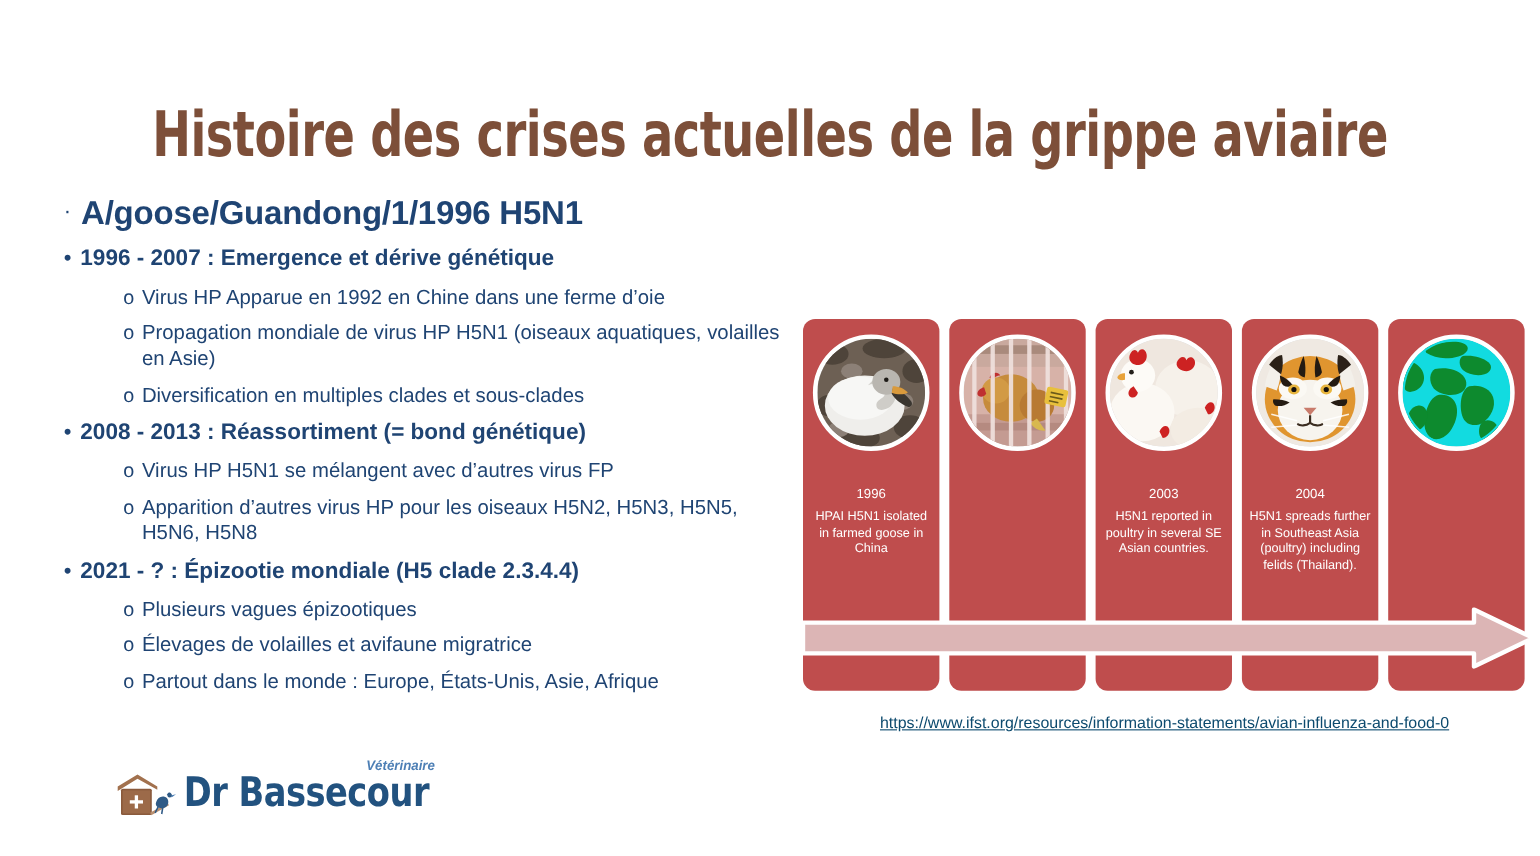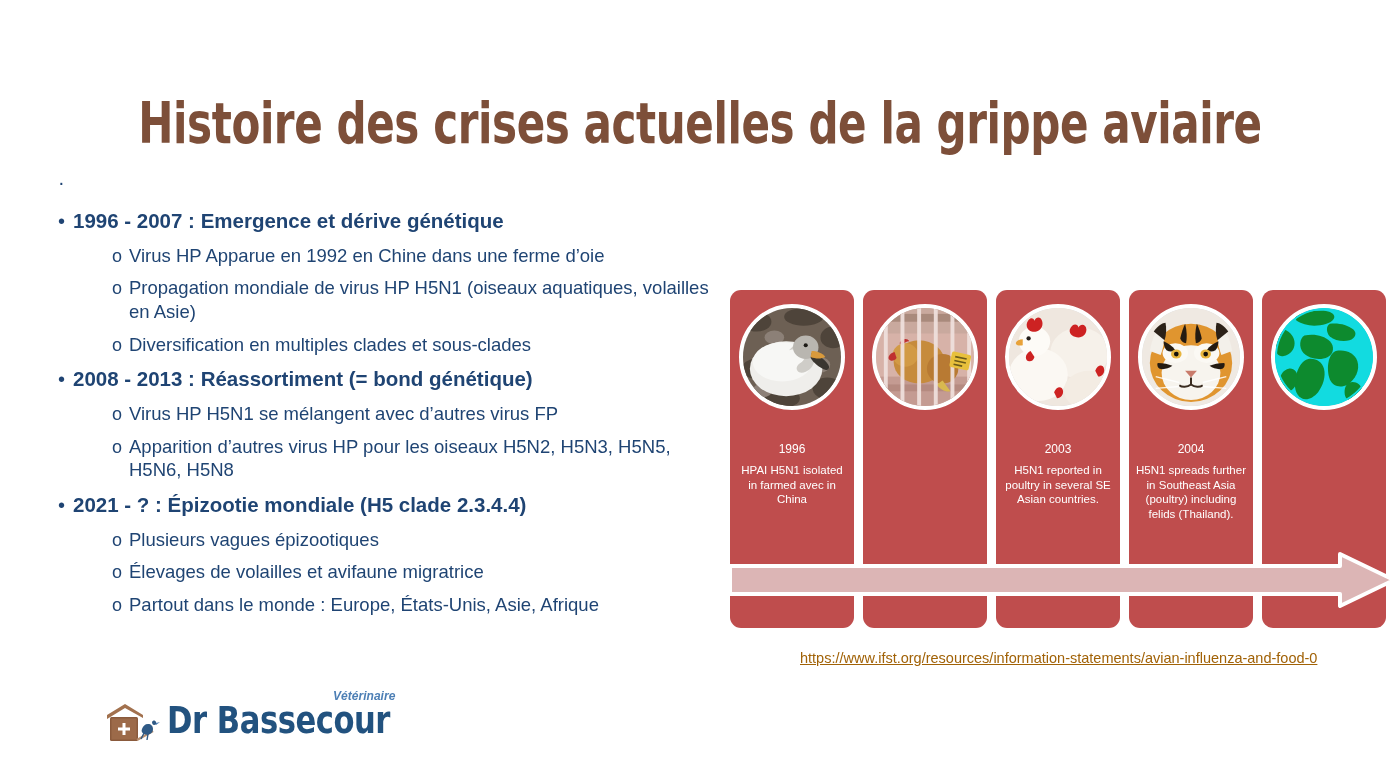--- a/index.html
+++ b/index.html
@@ -162,21 +162,21 @@
   }
 
   
   .source-link {
     position: absolute;
     left: 800px;
     top: 648px;
     width: 570px;
     font-size: 14.5px;
     line-height: 1.42;
-    color: #a16207;
+    color: #0c4a6e;
     text-decoration: underline;
     word-break: break-word;
   }
 
   
   .logo {
     position: absolute;
     left: 103px;
     top: 692px;
     height: 46px;
@@ -216,20 +216,21 @@
 <body>
 
 <div id="slide">
 
   <h1 class="slide-title">Histoire des crises actuelles de la grippe aviaire</h1>
 
   <div class="content-col">
 
     <div class="subtitle-row">
       <span class="subtitle-dot">·</span>
+      <span class="subtitle-text">A/goose/Guandong/1/1996 H5N1</span>
     </div>
 
     <div class="blk">
       <div class="lvl1">
         <span class="mk">•</span>
         <span class="tx">1996 - 2007 : Emergence et dérive génétique</span>
       </div>
       <div class="lvl2">
         <span class="mk">o</span>
         <span class="tx">Virus HP Apparue en 1992 en Chine dans une ferme d’oie</span>
@@ -303,21 +304,21 @@
             <ellipse cx="40" cy="55" rx="30" ry="20" fill="#f7f7f5"></ellipse>
             <path d="M56 34c10 0 17 8 17 17 0 7-4 12-9 14-4 2-8 1-9-2-1-4 2-6 5-8 3-2 4-6 1-9-3-4-9-5-14-3z" fill="#cfcdc8"></path>
             <ellipse cx="64" cy="40" rx="13" ry="12" fill="#b9b6b0"></ellipse>
             <path d="M70 46c6 1 13 6 17 12 2 3 0 6-3 5-6-2-12-7-15-12z" fill="#3a3630"></path>
             <path d="M70 44c5 0 11 2 14 6-4 2-10 2-15 0z" fill="#d99a3c"></path>
             <circle cx="64" cy="38" r="2.1" fill="#1d1a16"></circle>
           </svg>
         </div>
         <div class="panel-body">
           <div class="panel-year">1996</div>
-          <div class="panel-line">HPAI H5N1 isolated in farmed avec in China</div>
+          <div class="panel-line">HPAI H5N1 isolated in farmed goose in China</div>
         </div>
       </div>
 
       <div class="panel">
         <div class="panel-photo">
           <svg viewBox="0 0 100 100" aria-hidden="true">
             <rect width="100" height="100" fill="#d7b2a8"></rect>
             <rect y="0" width="100" height="26" fill="#c9a99e"></rect>
             <rect y="6" width="100" height="8" fill="#a98a7c"></rect>
             <rect y="70" width="100" height="30" fill="#c49b92"></rect>

